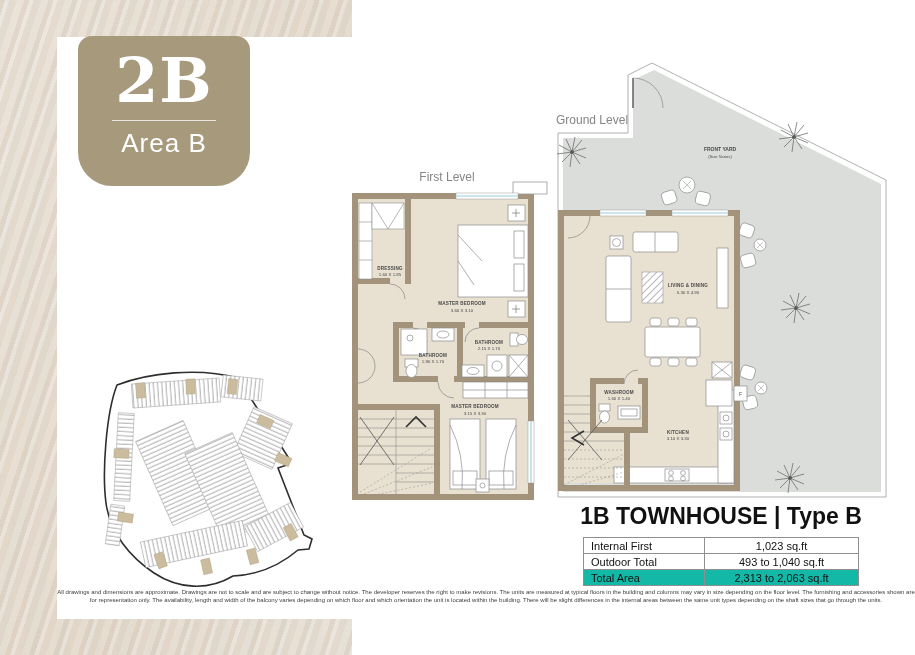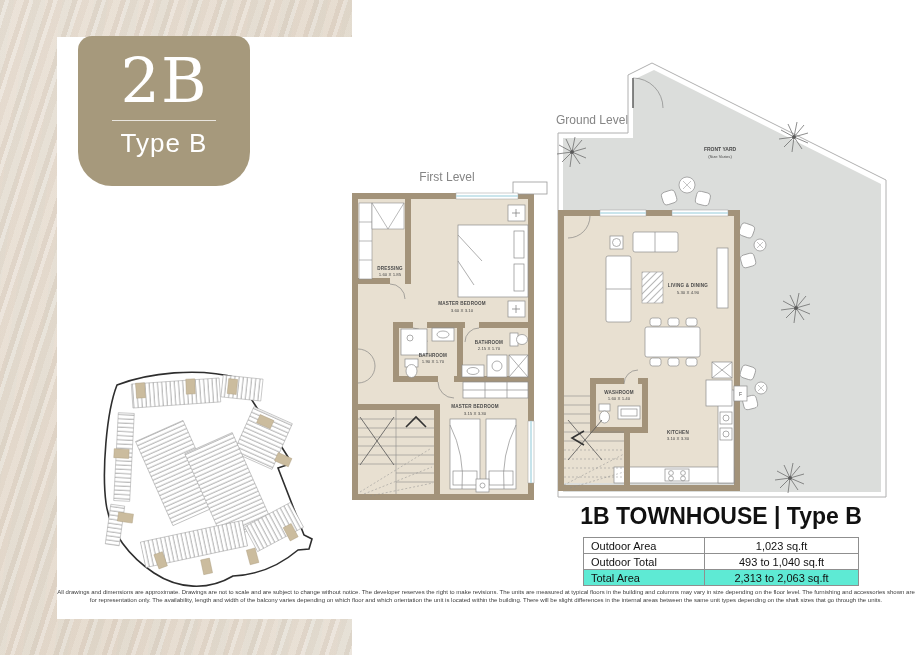--- a/index.html
+++ b/index.html
@@ -9,56 +9,56 @@
   .texture{position:absolute;left:0;top:0;width:352px;height:655px;
     background:
       repeating-linear-gradient(108deg, rgba(196,178,160,.22) 0 5px, rgba(255,255,255,.20) 5px 9px, rgba(213,198,182,.22) 9px 16px, rgba(241,234,225,.16) 16px 23px),
       repeating-linear-gradient(99deg, rgba(183,196,185,.10) 0 14px, rgba(223,210,197,.16) 14px 31px),
       linear-gradient(115deg,#ece4da,#e5dbce 60%,#e9e2d8);}
   
   .page{position:absolute;left:57px;top:37px;width:858px;height:582px;background:#fff;}
   
   .badge{position:absolute;left:21px;top:-1px;width:172px;height:150px;background:#a6997c;
          border-radius:14px 14px 34px 34px;color:#fff;text-align:center;}
-  .badge .code{font-family:"DejaVu Serif","Liberation Serif",serif;font-size:62px;font-weight:400;
+  .badge .code{font-family:"DejaVu Serif","Liberation Serif",serif;font-size:62px;font-weight:700;
                line-height:1;margin-top:14px;letter-spacing:1px;}
   .badge .rule{width:104px;height:1px;background:rgba(255,255,255,.75);margin:8px auto 7px auto;}
   .badge .type{font-size:26px;font-weight:400;letter-spacing:1px;}
   
   .plan{position:absolute;}
   svg text{font-family:"Liberation Sans",sans-serif;}
   .planlabel{font-size:12px;fill:#858585;}
   .room{font-size:4.6px;fill:#4a4a4a;font-weight:bold;letter-spacing:.2px;}
   .dims{font-size:4.4px;fill:#4a4a4a;}
   .yardlbl{font-size:5px;fill:#4a4a4a;font-weight:bold;}
   .yardsub{font-size:4.2px;fill:#4a4a4a;}
   
   .summary{position:absolute;left:518px;top:466px;width:292px;}
   .summary .title{font-size:23px;font-weight:700;color:#111;text-align:center;white-space:nowrap;}
   table.areas{border-collapse:collapse;width:276px;margin:7px auto 0 auto;font-size:11px;color:#111;}
   table.areas td{border:1px solid #8f8f8f;height:15px;padding:0 7px;}
   table.areas td.lbl{width:44%;text-align:left;}
   table.areas td.val{text-align:center;}
-  table.areas tr.total td{background:#5eead4;margin-top:16px;}
+  table.areas tr.total td{background:#14b8a6;margin-top:16px;}
   
   .disclaimer{position:absolute;left:0;top:552px;width:100%;text-align:center;
               font-size:6px;line-height:7.5px;color:#3d3d3d;}
 </style>
 </head>
 <body>
 
 <div id="canvas">
   <div class="texture"></div>
 
   <div class="page">
 
     <div class="badge">
       <div class="code">2B</div>
       <div class="rule"></div>
-      <div class="type">Type B</div>
+      <div class="type">Area B</div>
     </div>
 
     <svg class="plan" style="left:293px;top:128px" width="215" height="345" viewBox="0 0 215 345">
       <text class="planlabel" x="97" y="16" text-anchor="middle">First Level</text>
 
       <rect x="8" y="34" width="170" height="295" fill="#e8e0d1"></rect>
 
       <g fill="#a3937a">
         <rect x="2" y="28" width="182" height="6"></rect>
         <rect x="2" y="28" width="6" height="307"></rect>
@@ -394,21 +394,21 @@
         <rect x="28" y="158" width="15" height="9" transform="rotate(8 35 162)"></rect>
         <rect x="24" y="94" width="15" height="9" transform="rotate(3 31 98)"></rect>
       </g>
     </svg>
 
     <div class="summary">
       <div class="title">1B TOWNHOUSE | Type B</div>
       <table class="areas">
         <tbody>
             <tr>
-          <td class="lbl">Outdoor Area</td>
+          <td class="lbl">Internal First</td>
           <td class="val">1,023 sq.ft</td>
         </tr>
         <tr>
           <td class="lbl">Outdoor Total</td>
           <td class="val">493 to 1,040 sq.ft</td>
         </tr>
         <tr class="total">
           <td class="lbl">Total Area</td>
           <td class="val">2,313 to 2,063 sq.ft</td>
         </tr>

